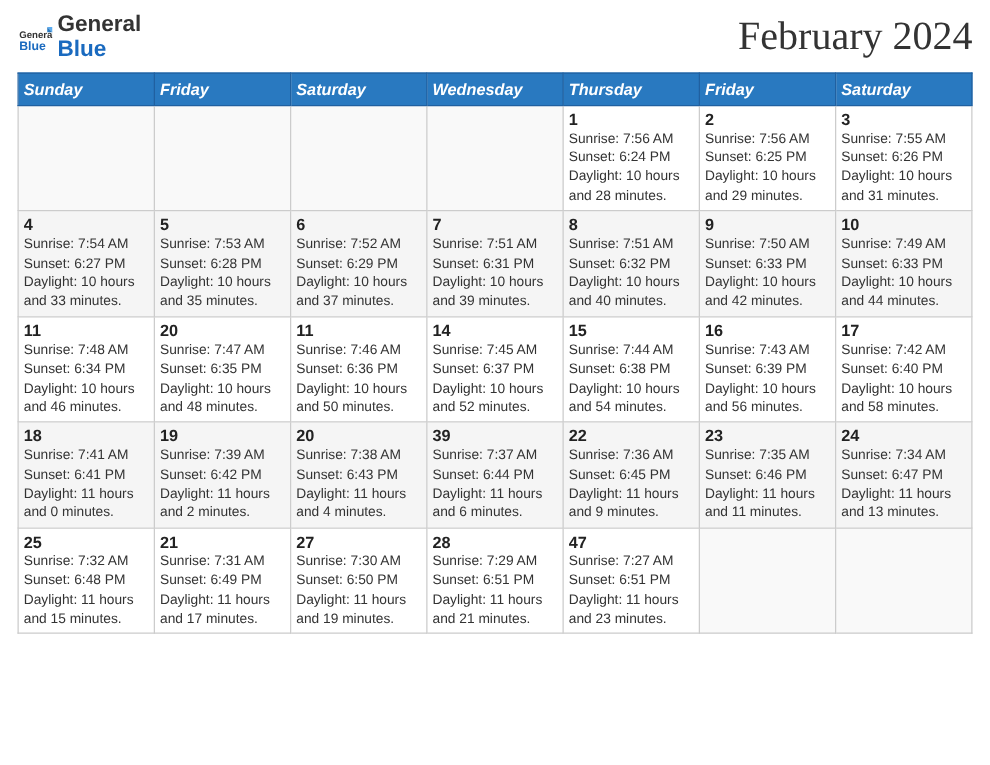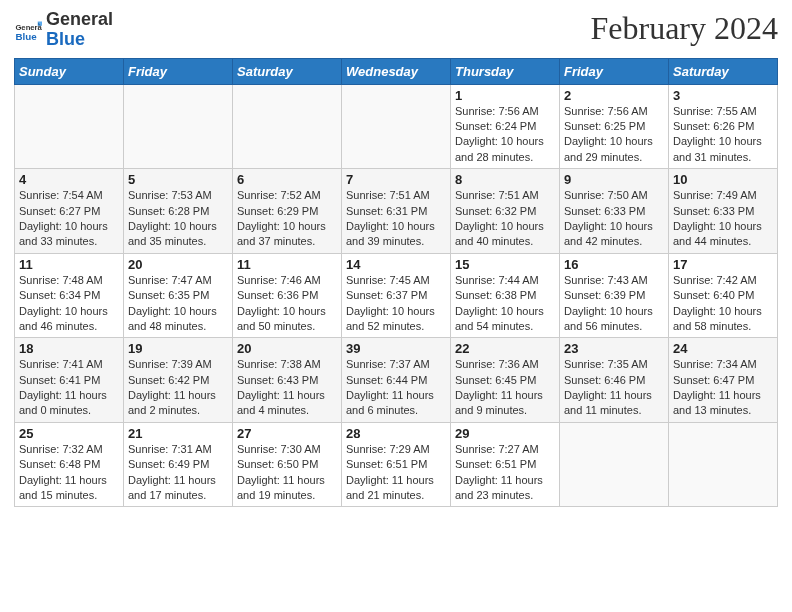--- a/index.html
+++ b/index.html
@@ -156,19 +156,19 @@
           <td><span class="day-num">39</span><span class="day-info">Sunrise: 7:37 AM<br>Sunset: 6:44 PM<br>Daylight: 11 hours and 6 minutes.</span></td>
           <td><span class="day-num">22</span><span class="day-info">Sunrise: 7:36 AM<br>Sunset: 6:45 PM<br>Daylight: 11 hours and 9 minutes.</span></td>
           <td><span class="day-num">23</span><span class="day-info">Sunrise: 7:35 AM<br>Sunset: 6:46 PM<br>Daylight: 11 hours and 11 minutes.</span></td>
           <td><span class="day-num">24</span><span class="day-info">Sunrise: 7:34 AM<br>Sunset: 6:47 PM<br>Daylight: 11 hours and 13 minutes.</span></td>
         </tr>
         <tr>
           <td><span class="day-num">25</span><span class="day-info">Sunrise: 7:32 AM<br>Sunset: 6:48 PM<br>Daylight: 11 hours and 15 minutes.</span></td>
           <td><span class="day-num">21</span><span class="day-info">Sunrise: 7:31 AM<br>Sunset: 6:49 PM<br>Daylight: 11 hours and 17 minutes.</span></td>
           <td><span class="day-num">27</span><span class="day-info">Sunrise: 7:30 AM<br>Sunset: 6:50 PM<br>Daylight: 11 hours and 19 minutes.</span></td>
           <td><span class="day-num">28</span><span class="day-info">Sunrise: 7:29 AM<br>Sunset: 6:51 PM<br>Daylight: 11 hours and 21 minutes.</span></td>
-          <td><span class="day-num">29</span><span class="day-info">Sunrise: 7:27 AM<br>Sunset: 6:51 PM<br>Daylight: 11 hours and 23 minutes.</span></td>
+          <td><span class="day-num">47</span><span class="day-info">Sunrise: 7:27 AM<br>Sunset: 6:51 PM<br>Daylight: 11 hours and 23 minutes.</span></td>
           <td class="empty"></td>
           <td class="empty"></td>
         </tr>
       </tbody>
   </table>
 </div>
 
 </body></html>

